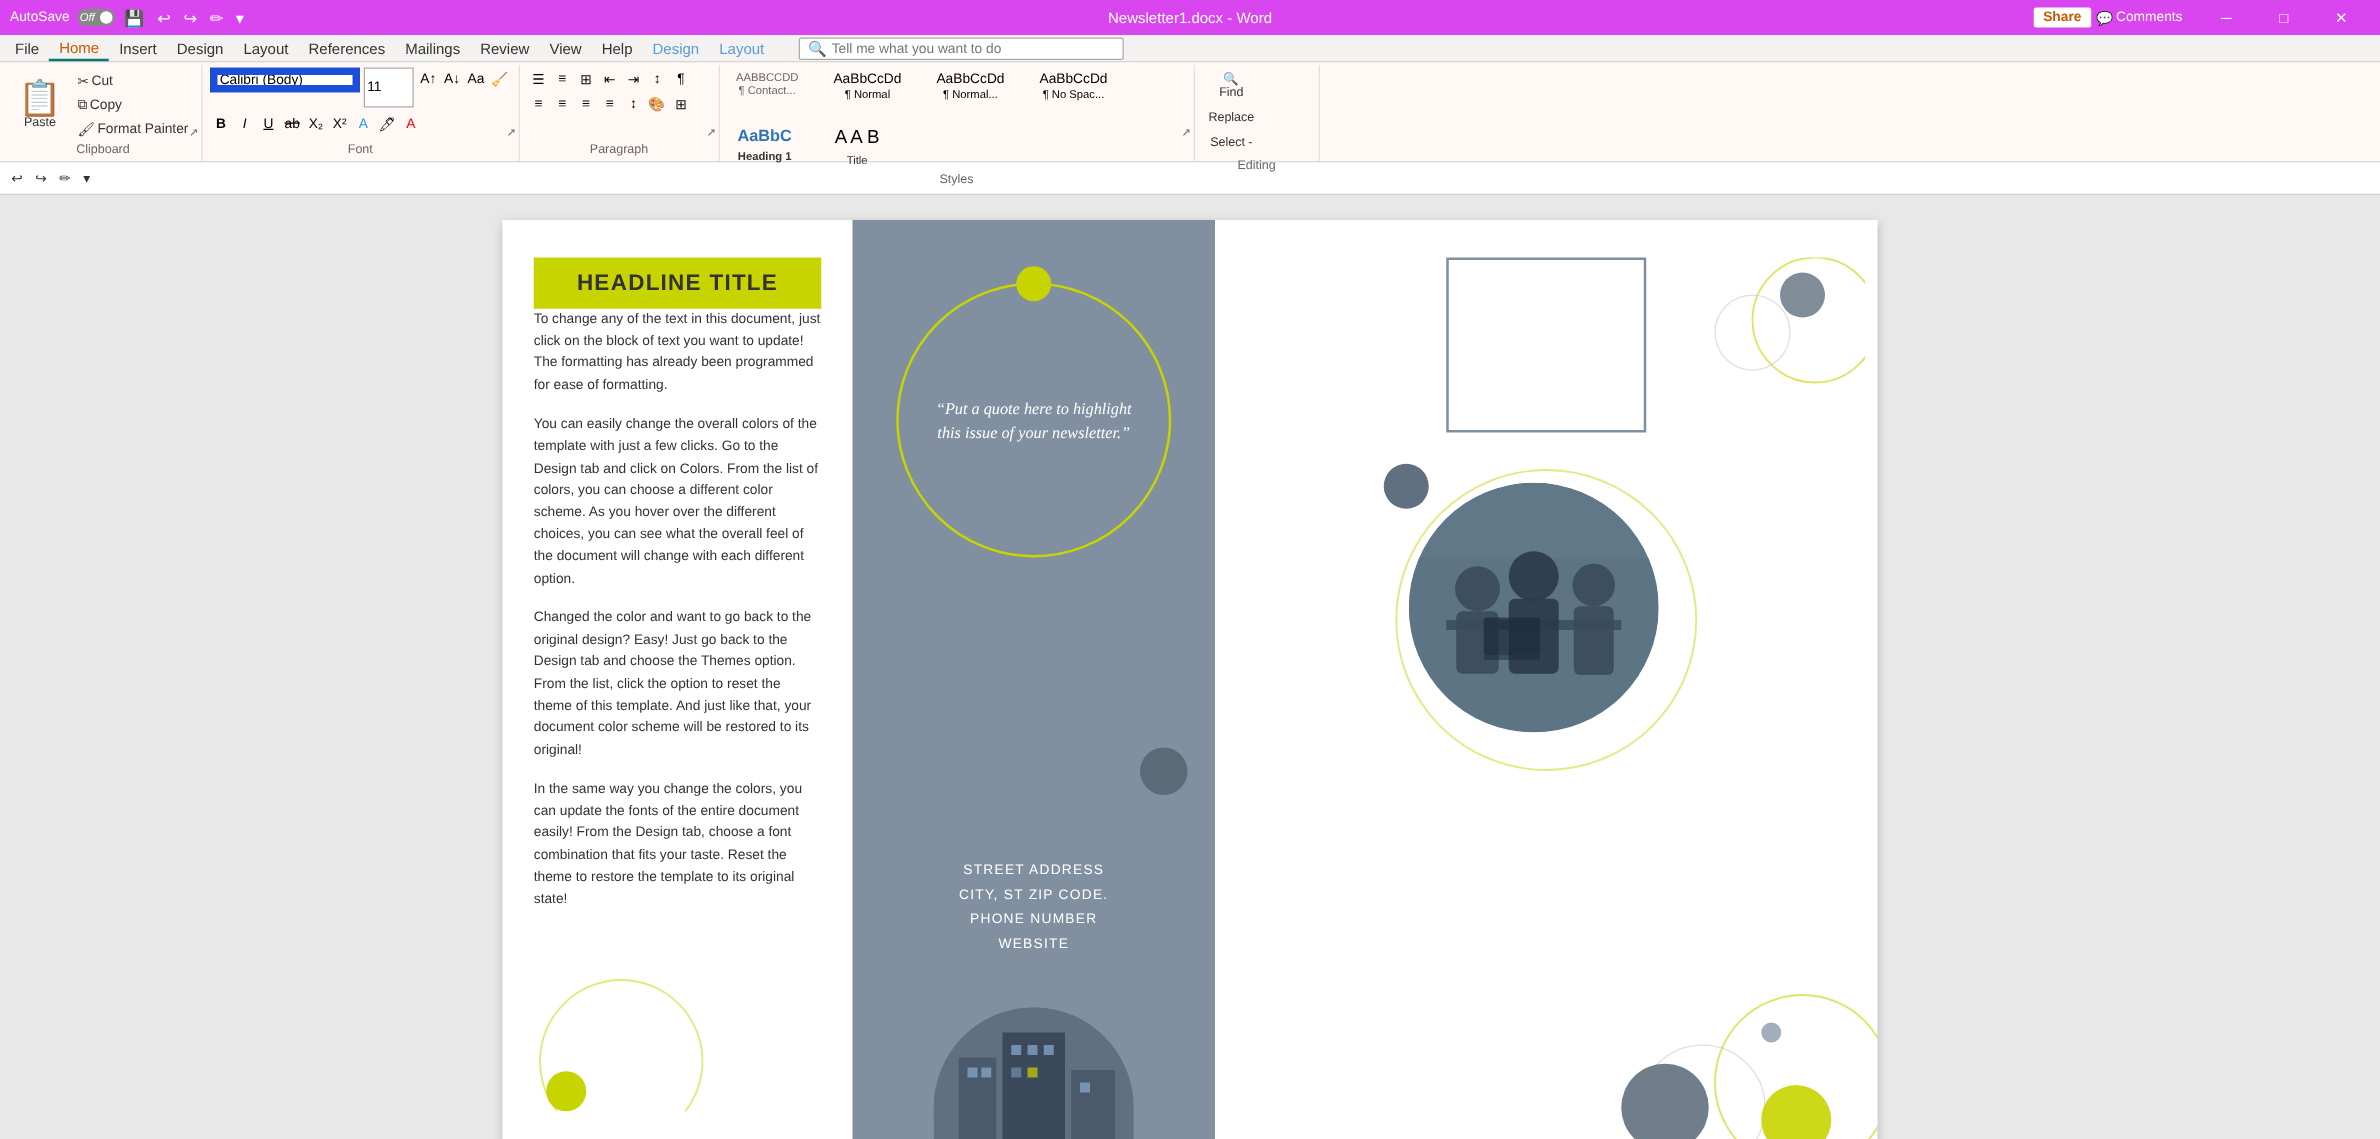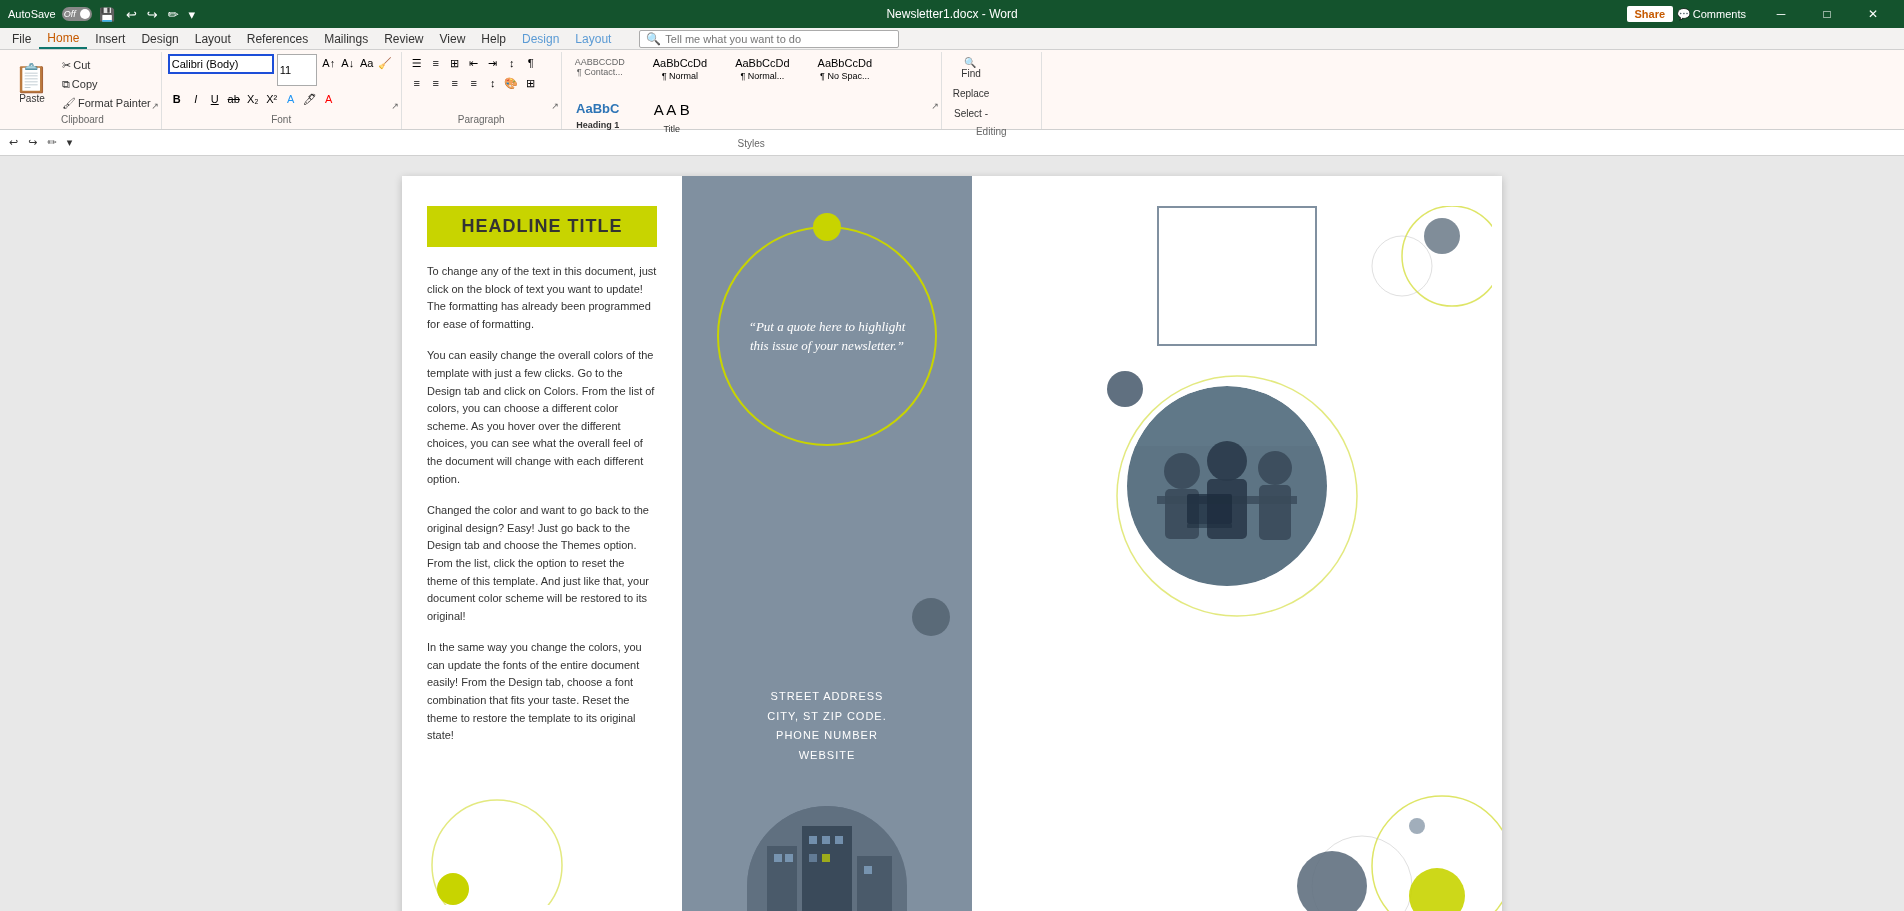--- a/index.html
+++ b/index.html
@@ -106,23 +106,23 @@
 
     
     .font-dropdowns {
       display: flex;
       gap: 3px;
       margin-bottom: 2px;
     }
     .font-select {
       height: 20px;
       font-size: 11px;
-      border: 2px solid #1d4ed8;
+      border: 6px solid #1d4ed8;
       padding: 0 2px;
-      width: 106px;
+      width: 120px;
       background: white;
     }
     .font-size-select {
       height: 20px;
       font-size: 11px;
       border: 1px solid #ababab;
       padding: 15px 2px;
       width: 40px;
       background: white;
     }
@@ -238,21 +238,20 @@
     
     .left-col {
       width: 280px;
       padding: 30px 25px;
       flex-shrink: 0;
     }
     .headline-banner {
       background: #c8d400;
       text-align: center;
       padding: 10px 0;
-      margin-bottom: 16px;
     }
     .headline-text {
       font-size: 18px;
       font-weight: bold;
       color: #333;
       letter-spacing: 1px;
     }
     .body-text {
       font-size: 11px;
       line-height: 1.6;
@@ -322,21 +321,21 @@
       gap: 4px;
     }
     .formula-btn {
       font-size: 11px;
       cursor: pointer;
       padding: 1px 3px;
       color: #333;
     }
 
     .outer-top {
-      background: #14532d;
+      background: #d946ef;
       height: 28px;
       display: flex;
       align-items: center;
       padding: 0 8px;
       gap: 6px;
       position: relative;
     }
 
     .doc-title {
       position: absolute;

